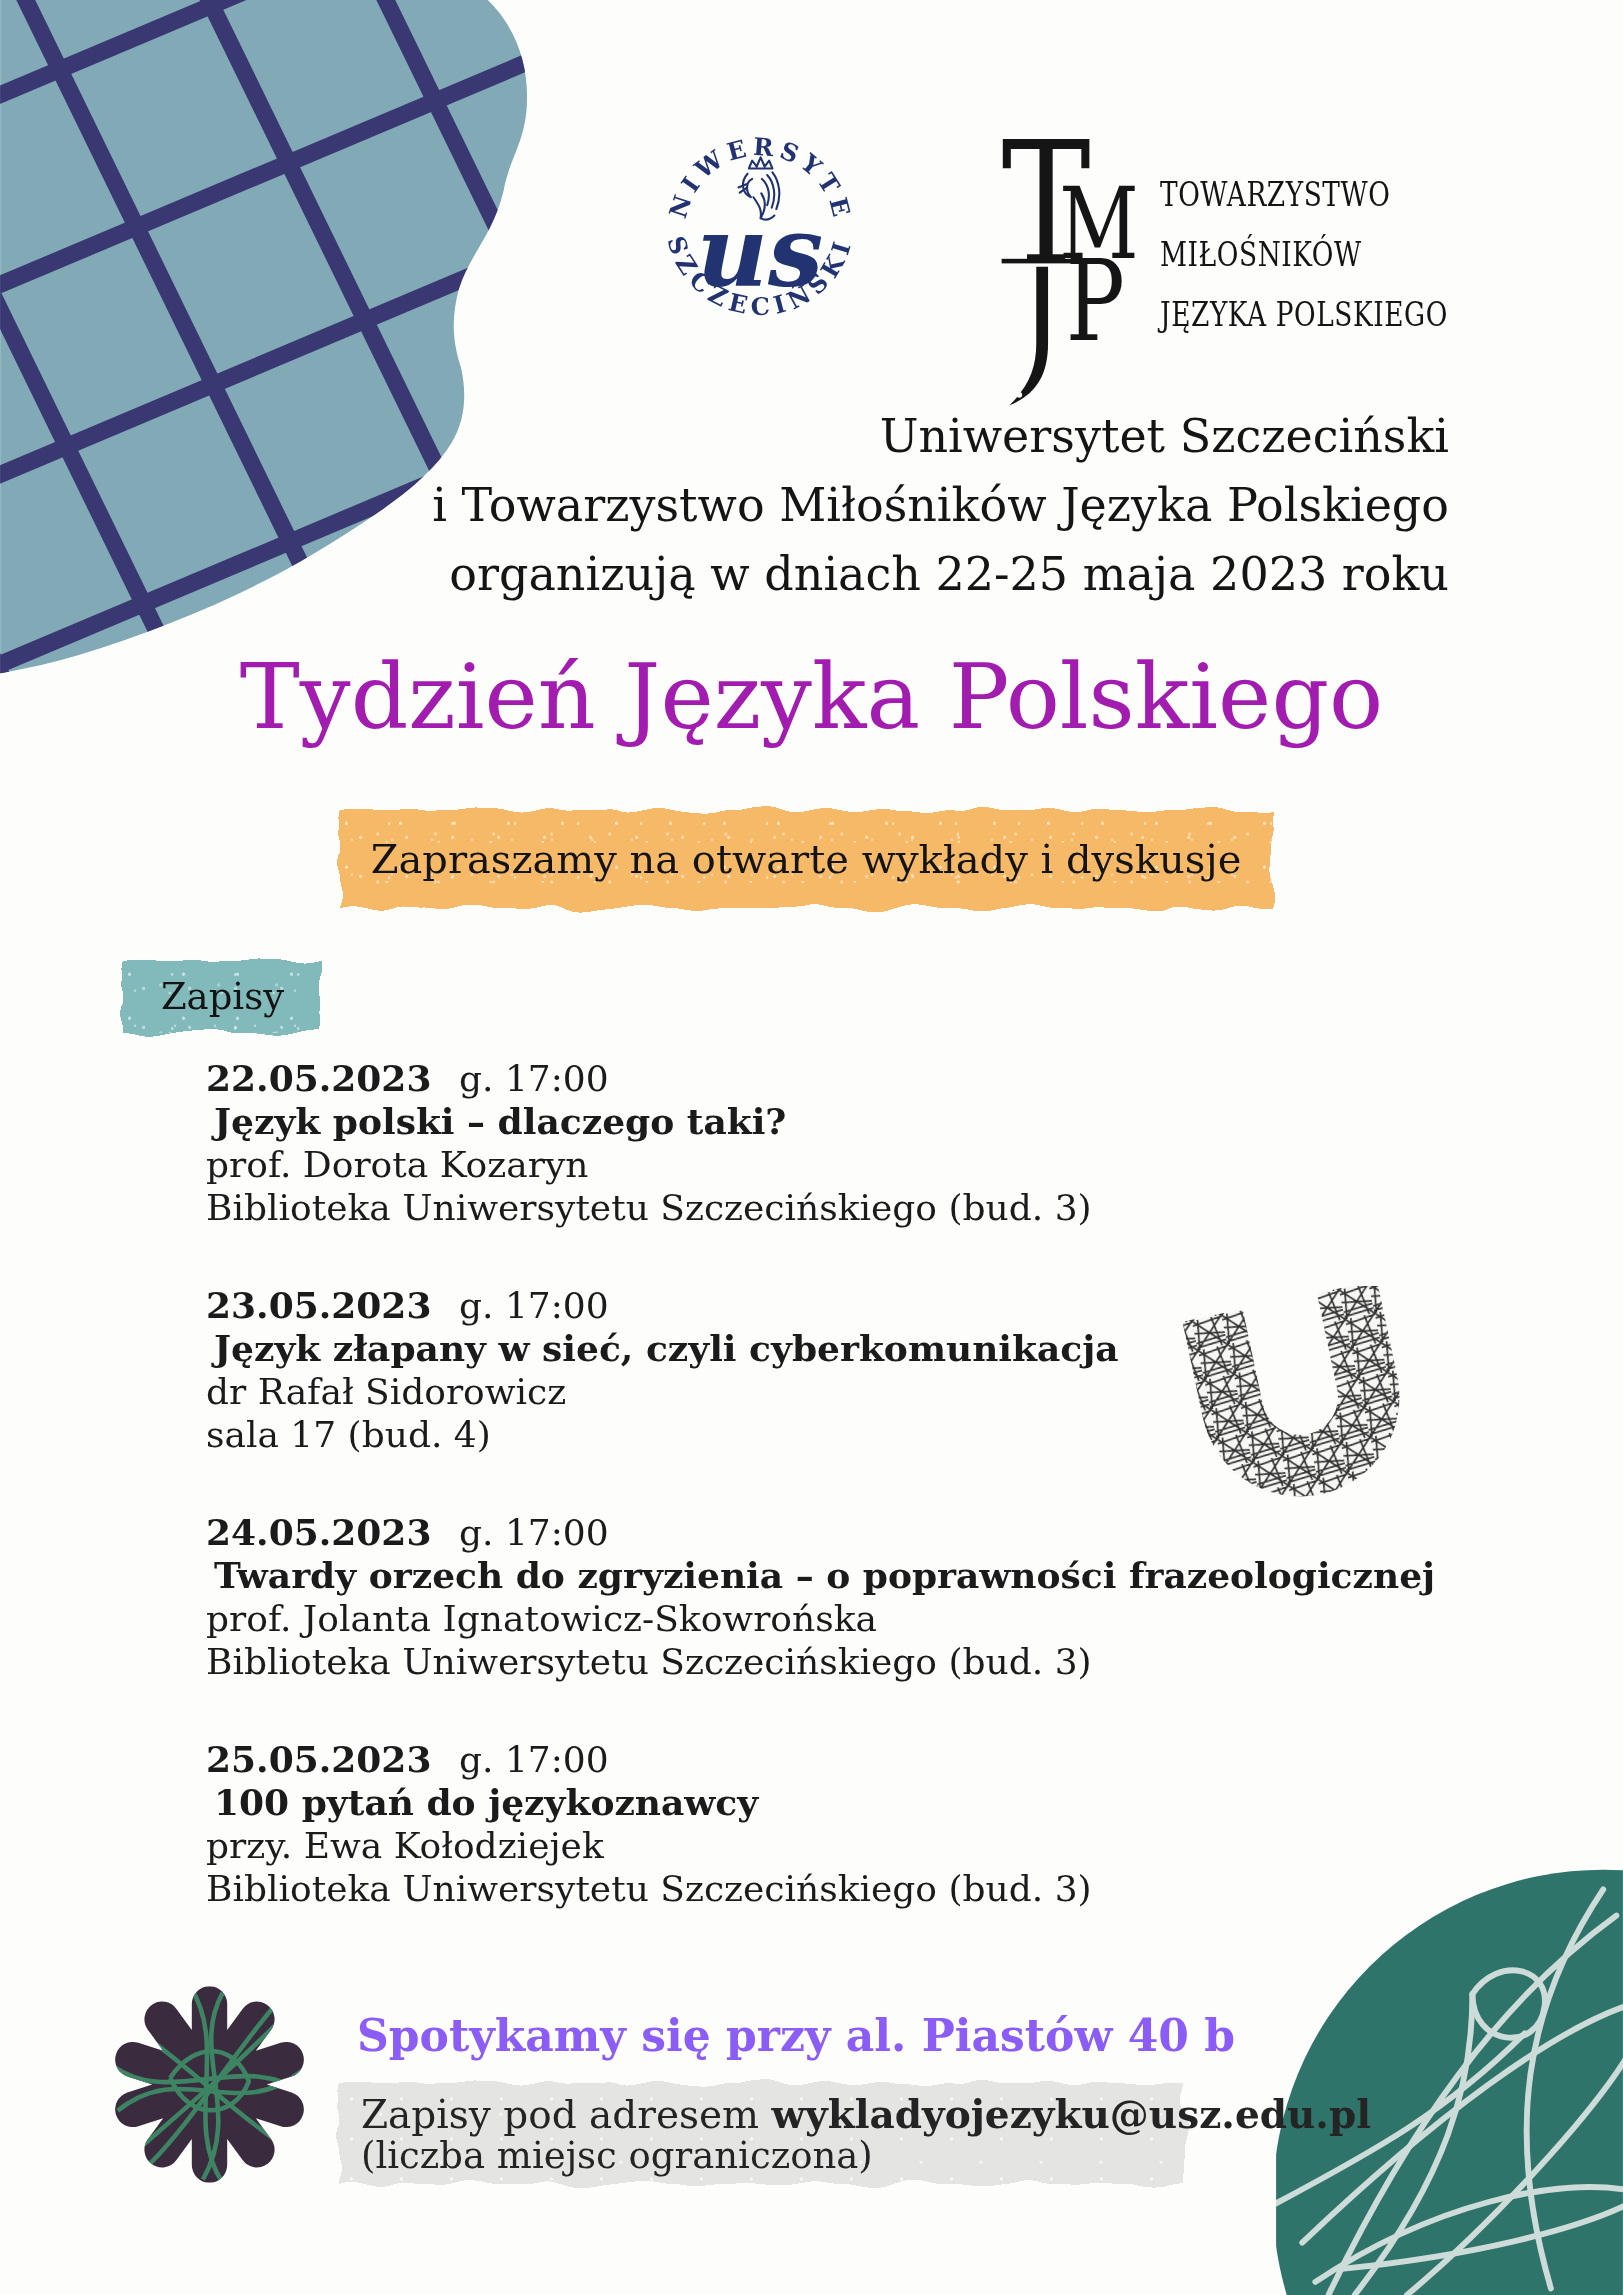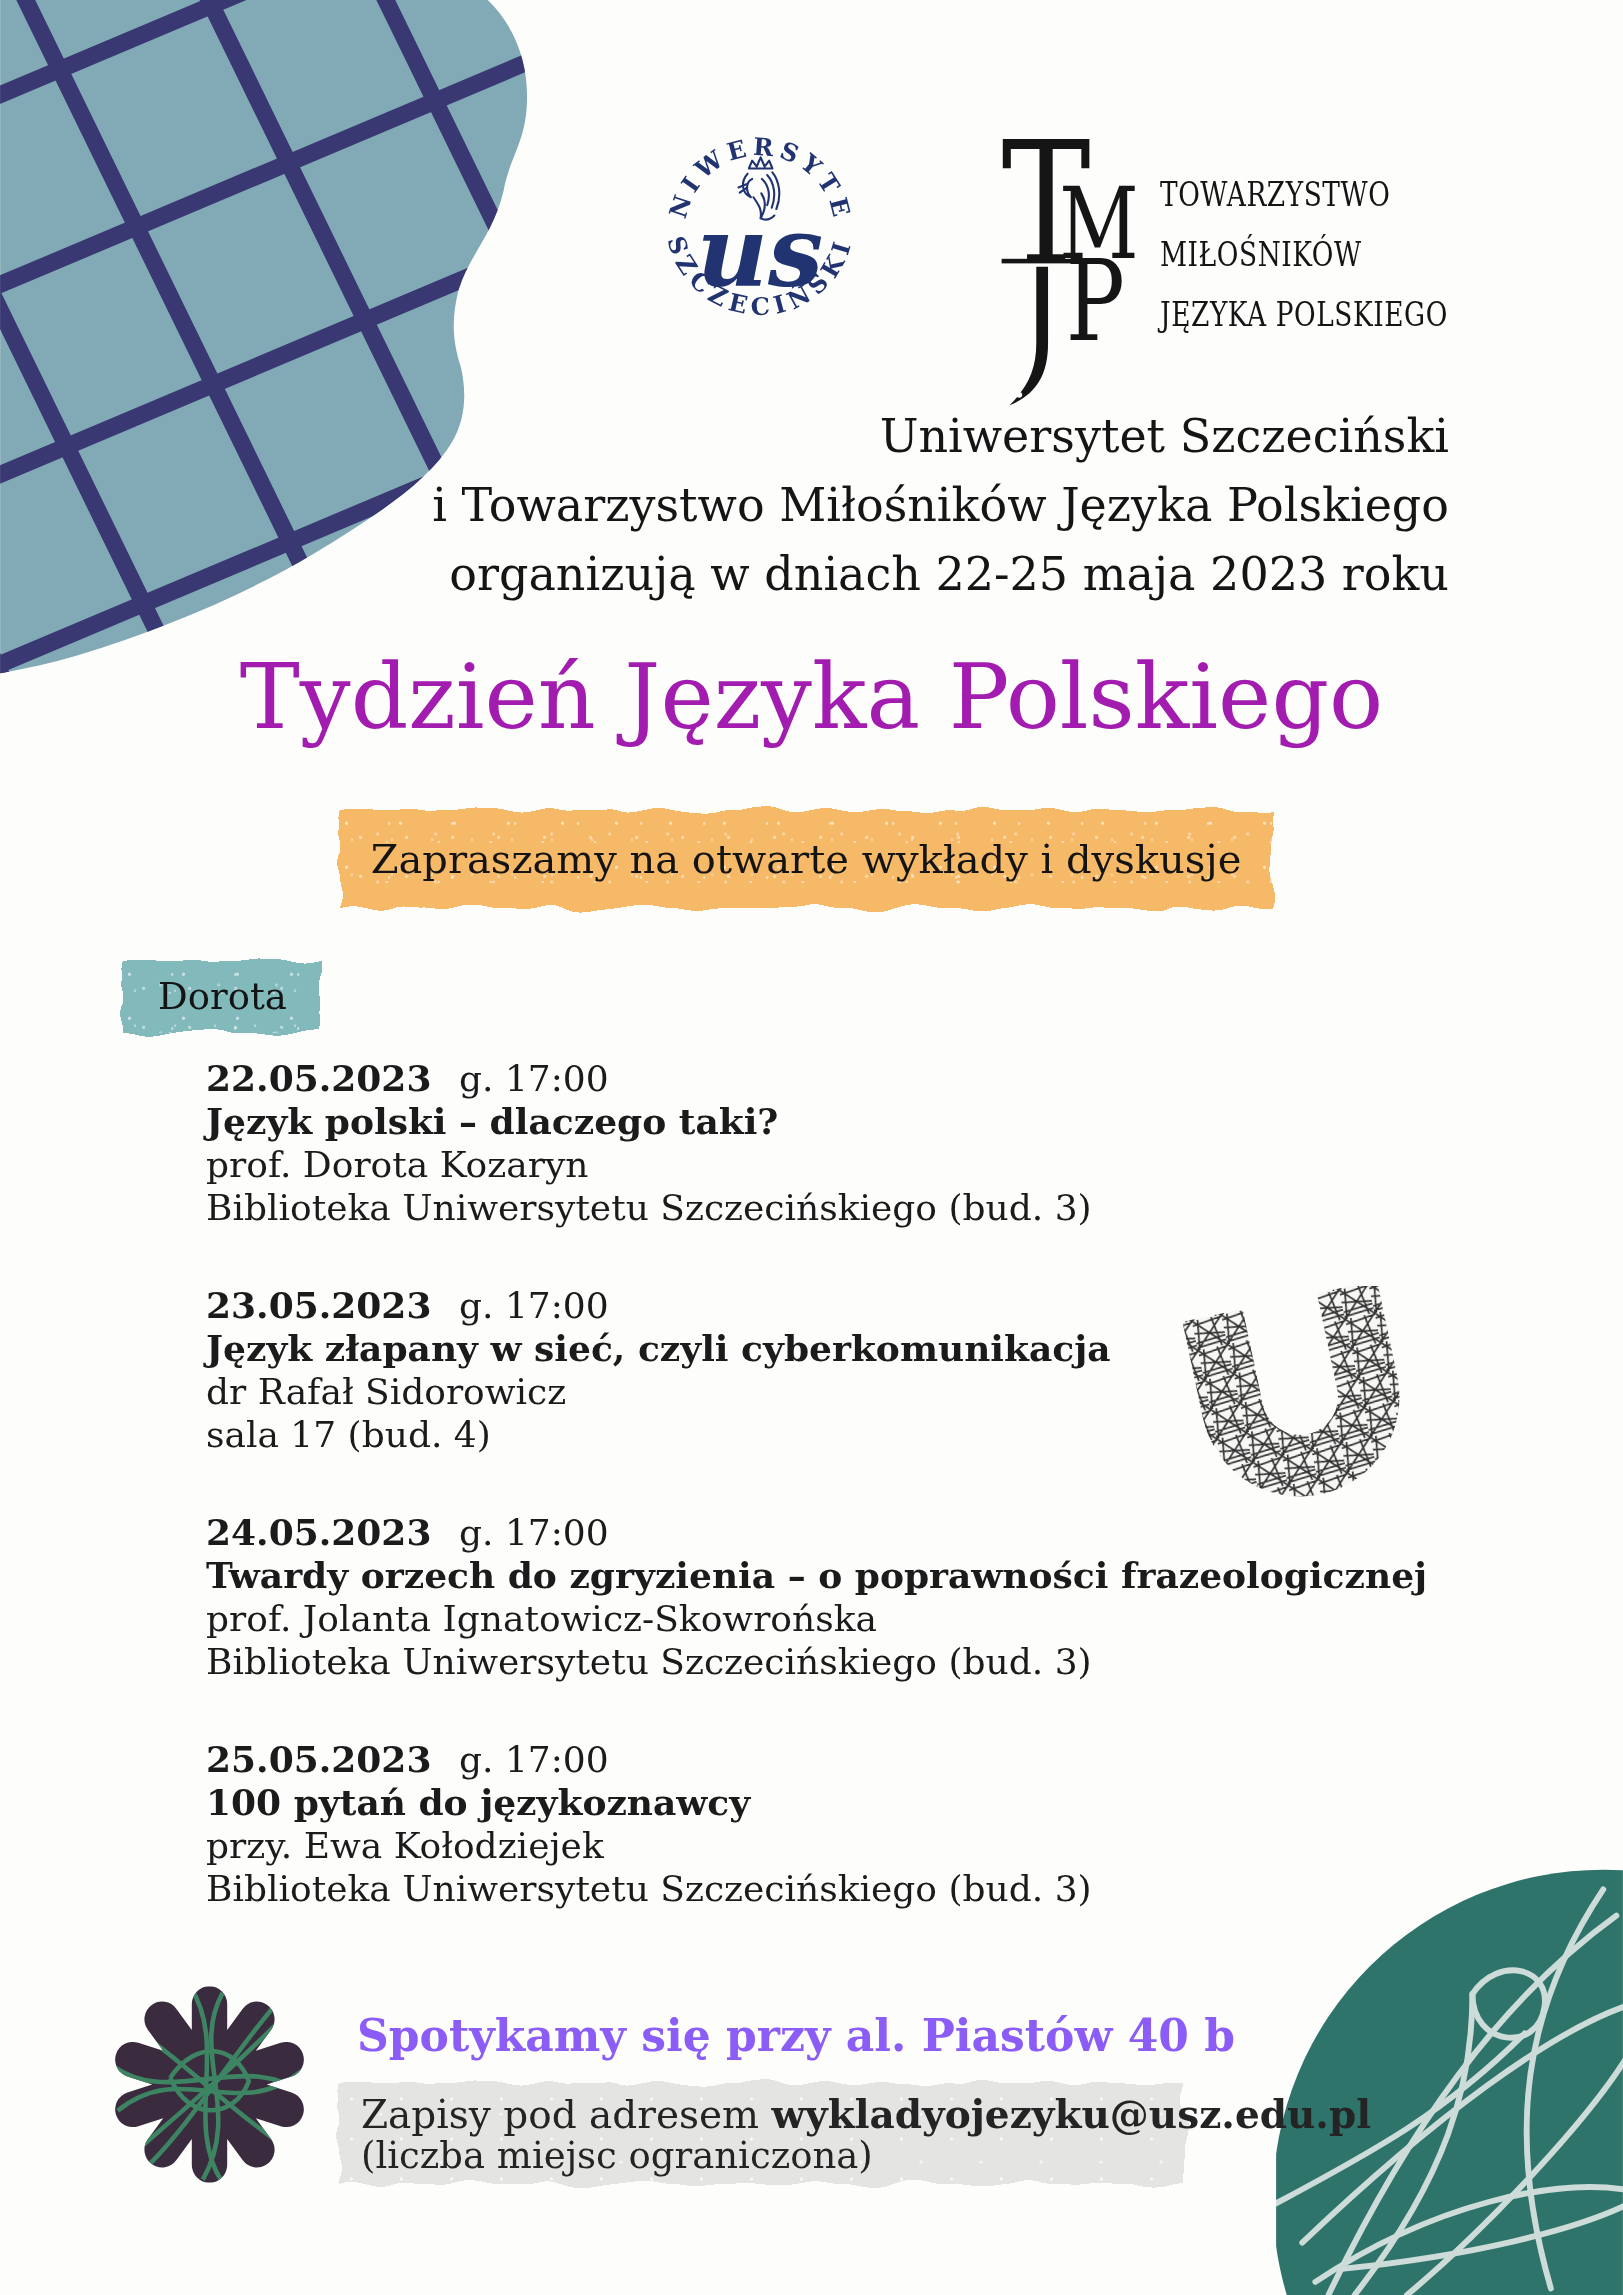--- a/index.html
+++ b/index.html
@@ -43,21 +43,21 @@
 
   .program-banner{left:123px;top:961px;width:199px;height:72px;text-align:center;}
   .program-banner .bg{background:var(--teal-banner,#82babc);}
   .program-banner .txt{font-size:37px;line-height:72px;color:#141414;}
 
   
   .events{left:206px;top:1057px;font-size:36px;line-height:43px;color:#1b1b1b;}
   .event{margin-bottom:55px;}
   .event .date{font-weight:bold;margin-top:33px;}
   .event .time{margin-left:27.5px;}
-  .event .title{font-weight:bold;}
+  .event .title{font-weight:bold;margin-left:8px;}
 
   
   .meet-line{left:357px;top:2010px;font-size:44px;font-weight:600;color:#8b5cf6;white-space:nowrap;}
   .signup-box{left:339px;top:2083px;width:845px;height:101px;}
   .signup-box .bg{position:absolute;inset:0;background:var(--box-gray,#e4e4e2);filter:url(#roughedge);}
   .signup-box .grain{position:absolute;inset:0;pointer-events:none;
     background-image:radial-gradient(circle at 25% 40%, rgba(255,255,255,.7) 0 1.3px, transparent 2px),
       radial-gradient(circle at 70% 65%, rgba(255,255,255,.6) 0 1.3px, transparent 2px);
     background-size:50px 40px,60px 48px;}
   .signup-box .txt{position:relative;z-index:2;padding:10.5px 0 0 22px;font-size:39px;line-height:41px;color:#242424;white-space:nowrap;}
@@ -163,21 +163,21 @@
 
   <div class="abs banner invite-banner">
     <div class="bg"></div>
     <div class="grain"></div>
     <div class="txt">Zapraszamy na otwarte wykłady i dyskusje</div>
   </div>
 
   <div class="abs banner program-banner">
     <div class="bg"></div>
     <div class="grain"></div>
-    <div class="txt">Dorota</div>
+    <div class="txt">Zapisy</div>
   </div>
 
   <div class="abs events">
 
     <div class="event">
       <div><span class="date">22.05.2023</span><span class="time">g. 17:00</span></div>
       <div class="title">Język polski – dlaczego taki?</div>
       <div>prof. Dorota Kozaryn</div>
       <div>Biblioteka Uniwersytetu Szczecińskiego (bud. 3)</div>
     </div>

